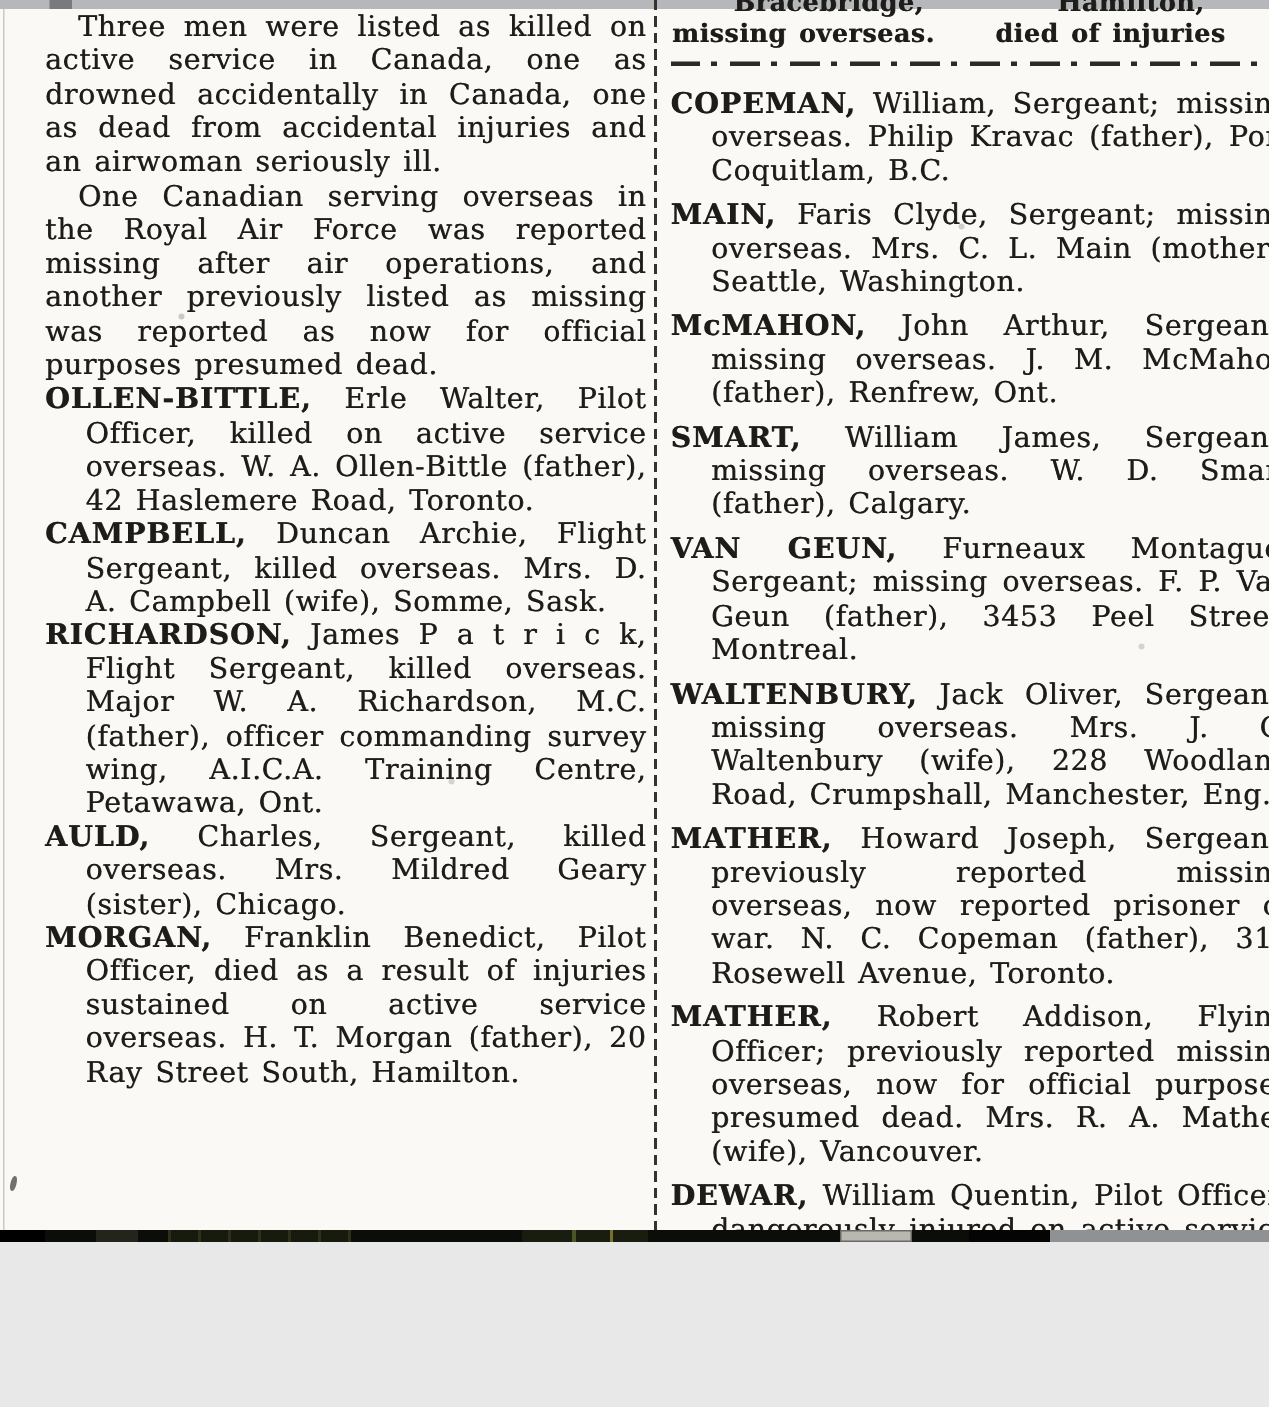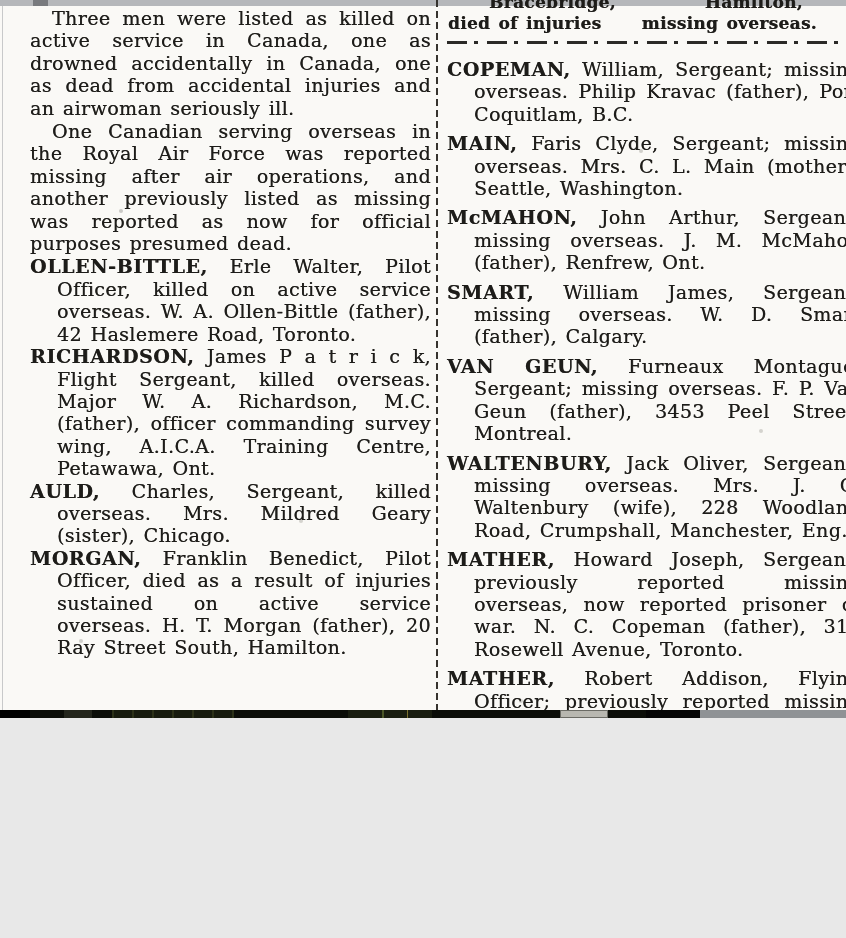--- a/index.html
+++ b/index.html
@@ -1,17 +1,17 @@
 <!DOCTYPE html>
 <html><head>
 <meta charset="utf-8">
 <style>
   html,body{margin:0;padding:0;background:#e8e8e8;}
   .screen{
-    position:relative; width:846px; height:718px; overflow:hidden;
+    position:relative; width:846px; height:828px; overflow:hidden;
     background:#faf9f6;
     font-family:"DejaVu Serif","Liberation Serif",serif;
     color:#1d1c19;
   }
   
   .top-bar{position:absolute;top:0;left:0;width:846px;height:6px;background:#b5b7ba;}
   .top-bar .seg{position:absolute;left:33px;top:0;width:15px;height:6px;background:#787a7e;}
   .edge-line{position:absolute;left:2px;top:6px;bottom:8px;width:1px;background:#c8c9ca;}
   .bottom-bar{position:absolute;left:0;bottom:0;width:846px;height:8px;background:#0b0d08;}
   .bottom-bar .b{position:absolute;top:0;height:8px;}
@@ -60,36 +60,37 @@
   <div class="top-bar">
     <div class="seg"></div>
   </div>
   <div class="edge-line"></div>
 
   <div class="col-left">
     <p class="para">Three men were listed as killed on active service in Canada, one as drowned accidentally in Canada, one as dead from accidental injuries and an airwoman seriously ill.</p>
     <p class="para">One Canadian serving overseas in the Royal Air Force was reported missing after air operations, and another previously listed as missing was reported as now for official purposes presumed dead.</p>
 
     <p class="entry"><span class="surname">OLLEN-BITTLE,</span> <span>Erle Walter, Pilot Officer, killed on active service overseas. W. A. Ollen-Bittle (father), 42 Haslemere Road, Toronto.</span></p>
+    <p class="entry"><span class="surname">CAMPBELL,</span> <span>Duncan Archie, Flight Sergeant, killed overseas. Mrs. D. A. Campbell (wife), Somme, Sask.</span></p>
     <p class="entry"><span class="surname">RICHARDSON,</span> <span>James P a t r i c k, Flight Sergeant, killed overseas. Major W. A. Richardson, M.C. (father), officer commanding survey wing, A.I.C.A. Training Centre, Petawawa, Ont.</span></p>
     <p class="entry"><span class="surname">AULD,</span> <span>Charles, Sergeant, killed overseas. Mrs. Mildred Geary (sister), Chicago.</span></p>
     <p class="entry"><span class="surname">MORGAN,</span> <span>Franklin Benedict, Pilot Officer, died as a result of injuries sustained on active service overseas. H. T. Morgan (father), 20 Ray Street South, Hamilton.</span></p>
   </div>
 
   <div class="divider"></div>
 
   <div class="col-right">
     <div class="captions">
       <div class="cap-row1">
         <span>Bracebridge,</span>
         <span>Hamilton,</span>
       </div>
       <div class="cap-row2">
+        <span>missing overseas.</span>
         <span>died of injuries</span>
-        <span>missing overseas.</span>
       </div>
     </div>
     <div class="dash-rule"></div>
 
     <p class="entry"><span class="surname">COPEMAN,</span> <span>William, Sergeant; missing overseas. Philip Kravac (father), Port Coquitlam, B.C.</span></p>
     <p class="entry"><span class="surname">MAIN,</span> <span>Faris Clyde, Sergeant; missing overseas. Mrs. C. L. Main (mother), Seattle, Washington.</span></p>
     <p class="entry"><span class="surname">McMAHON,</span> <span>John Arthur, Sergeant; missing overseas. J. M. McMahon (father), Renfrew, Ont.</span></p>
     <p class="entry"><span class="surname">SMART,</span> <span>William James, Sergeant; missing overseas. W. D. Smart (father), Calgary.</span></p>
     <p class="entry"><span class="surname">VAN GEUN,</span> <span>Furneaux Montague, Sergeant; missing overseas. F. P. Van Geun (father), 3453 Peel Street, Montreal.</span></p>
     <p class="entry"><span class="surname">WALTENBURY,</span> <span>Jack Oliver, Sergeant; missing overseas. Mrs. J. O. Waltenbury (wife), 228 Woodland Road, Crumpshall, Manchester, Eng.</span></p>

